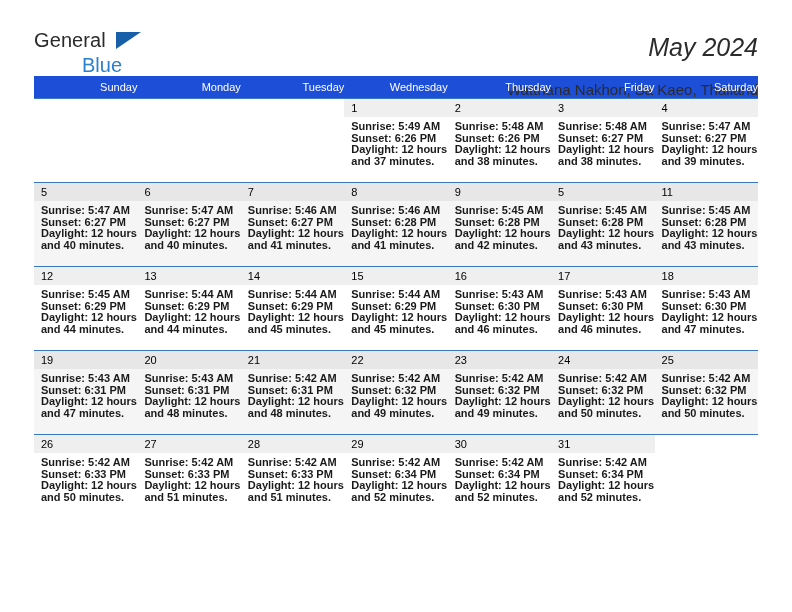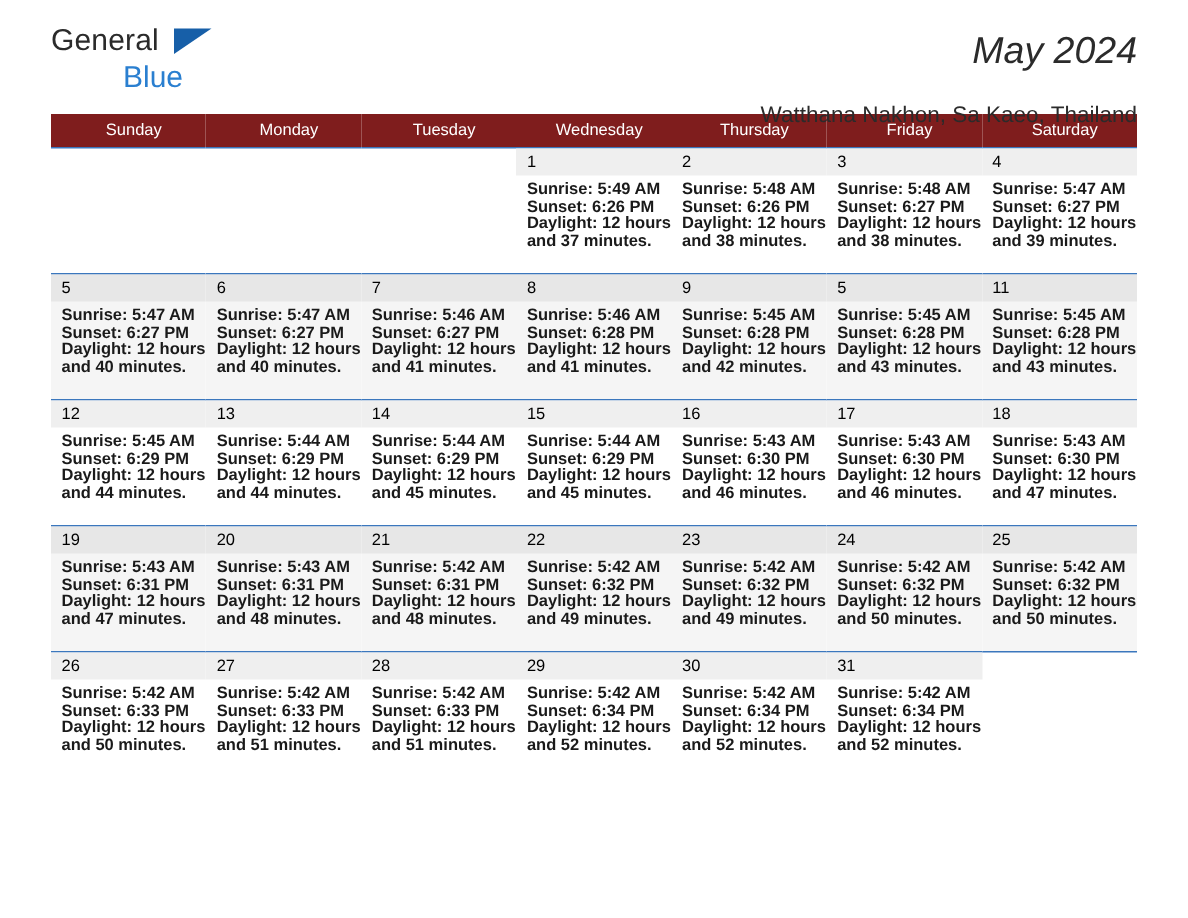--- a/index.html
+++ b/index.html
@@ -19,21 +19,21 @@
     width: 792px;
     height: 612px;
     box-sizing: border-box;
     padding: 0 34px;
   }
   
   .top {
     display: flex;
     justify-content: space-between;
     align-items: flex-start;
-    padding-top: 17px;
+    padding-top: 30px;
     height: 68px;
     box-sizing: border-box;
   }
   .brand {
     position: relative;
     width: 110px;
     height: 46px;
   }
   .brand-general {
     font-size: 20px;
@@ -80,25 +80,25 @@
     font-weight: normal;
   }
   
   .calendar {
     width: 724px;
     border-collapse: collapse;
     table-layout: fixed;
     margin-top: 8px;
   }
   .calendar th {
-    background: #7f1d1d;
+    background: #1d4ed8;
     color: #ffffff;
     font-size: 11px;
     font-weight: normal;
-    text-align: center;
+    text-align: right;
     padding: 5px 0 5px 7px;
     height: 11px;
     border: none;
   }
   .calendar td {
     vertical-align: top;
     padding: 0;
     border: none;
     width: 103.4px;
     height: 84px;

